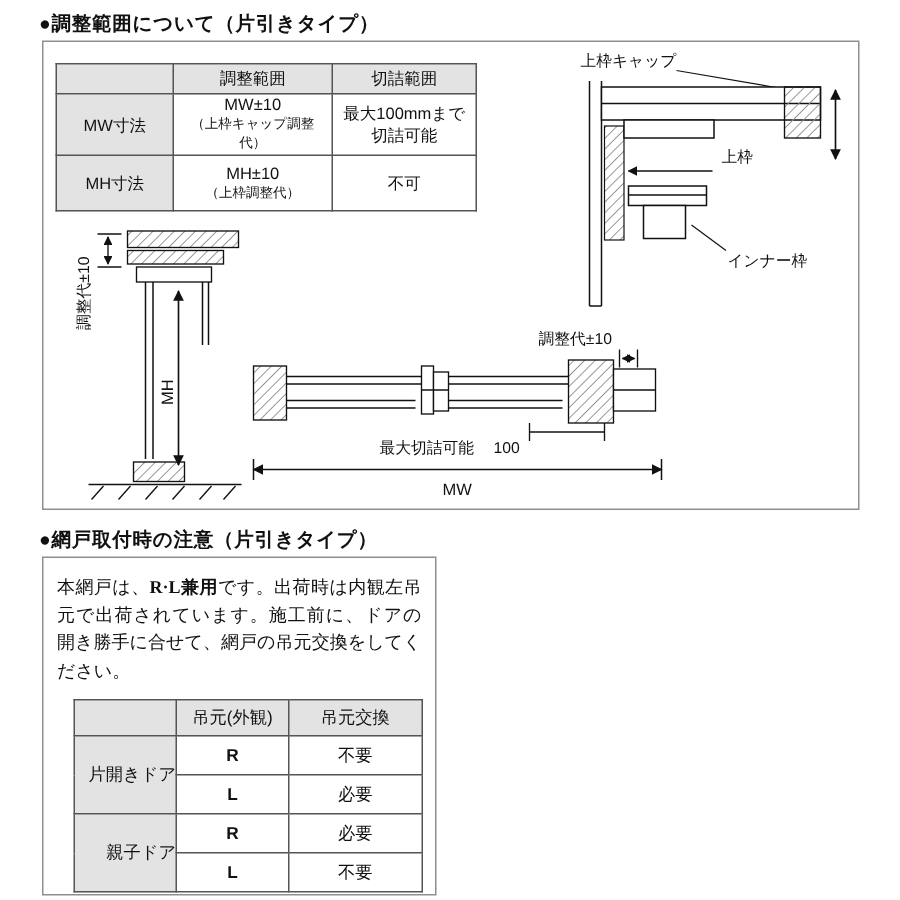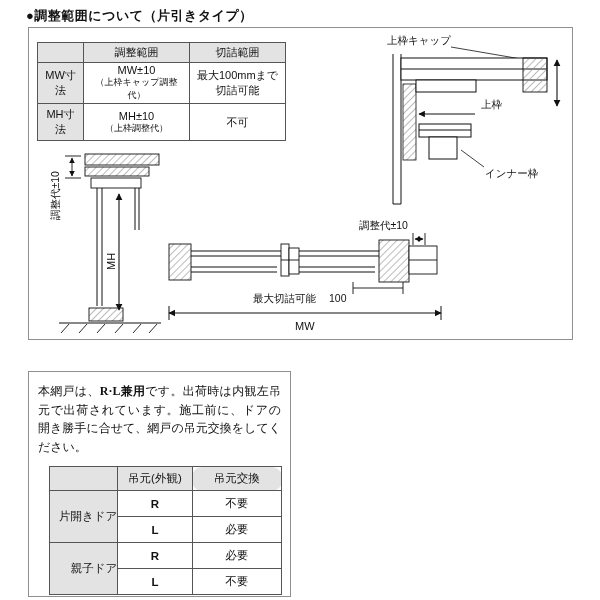--- a/index.html
+++ b/index.html
@@ -19,42 +19,42 @@
   #adjust-panel { left:28px; top:27px; width:545px; height:313px; }
   #screen-panel { left:28px; top:371px; width:263px; height:226px; padding:8px; }
 
   table { border-collapse:collapse; }
   th, td { border:1px solid #555; font-weight:normal; }
 
   
   .adjust-table { position:absolute; left:8px; top:14px; font-size:11px; table-layout:fixed; }
   .adjust-table th { background:#e3e3e3; }
   .adjust-table th, .adjust-table td { text-align:center; vertical-align:middle; padding:1px 3px; }
-  .adjust-table .c0 { width:46px; }
+  .adjust-table .c0 { width:78px; }
   .adjust-table .c1 { width:106px; }
   .adjust-table .c2 { width:96px; }
   .adjust-table .hrow { height:20px; }
   .adjust-table .drow { height:37px; }
   .adjust-table .small-note { font-size:9px; color:#111; }
 
   
   .diag { position:absolute; }
   svg text { font-family:"Liberation Sans","DejaVu Sans",sans-serif; font-size:10.5px; fill:#111; }
   svg text.dim { font-size:11px; }
 
   
   .note-text { font-size:12px; line-height:1.55; margin:2px 1px 10px 1px; text-align:justify; }
   .note-text b { font-weight:bold;font-family:Liberation Serif, serif; }
 
   .screen-table { font-size:11.5px; table-layout:fixed; margin-left:12px; }
   .screen-table th { background:#e3e3e3; }
   .screen-table th, .screen-table td { text-align:center; vertical-align:middle; }
   .screen-table .c0 { width:76px;text-align:right; }
   .screen-table .c1 { width:82px; }
-  .screen-table .c2 { width:100px;border-radius:10px; }
+  .screen-table .c2 { width:100px; }
   .screen-table .hrow { height:24px; }
   .screen-table .drow { height:26px; }
   .screen-table td.hinge { font-weight:bold; }
 </style>
 </head>
 <body>
 
 <div class="page">
 
   <div id="title1" class="section-title">●調整範囲について（片引きタイプ）</div>
@@ -213,20 +213,21 @@
       <text x="172" y="84">100</text>
       <g stroke="#111" stroke-width="1">
         <line x1="12" y1="88" x2="12" y2="102"></line>
         <line x1="284" y1="88" x2="284" y2="102"></line>
         <line x1="12" y1="95" x2="284" y2="95" stroke-width="1.1" marker-start="url(#arrW)" marker-end="url(#arrW)"></line>
       </g>
       <text class="dim" x="138" y="112">MW</text>
     </svg>
   </div>
 
+  <div id="title2" class="section-title">●網戸取付時の注意（片引きタイプ）</div>
 
   <div id="screen-panel" class="panel">
     <p class="note-text"><span>本網戸は、</span><b>R·L兼用</b><span>です。</span><span>出荷時は内観左吊元で出荷されています。施工前に、ドアの開き勝手に合せて、網戸の吊元交換をしてください。</span></p>
 
     <table class="screen-table">
       <tbody>
           <tr class="hrow">
         <th class="c0"></th>
         <th class="c1">吊元(外観)</th>
         <th class="c2">吊元交換</th>

